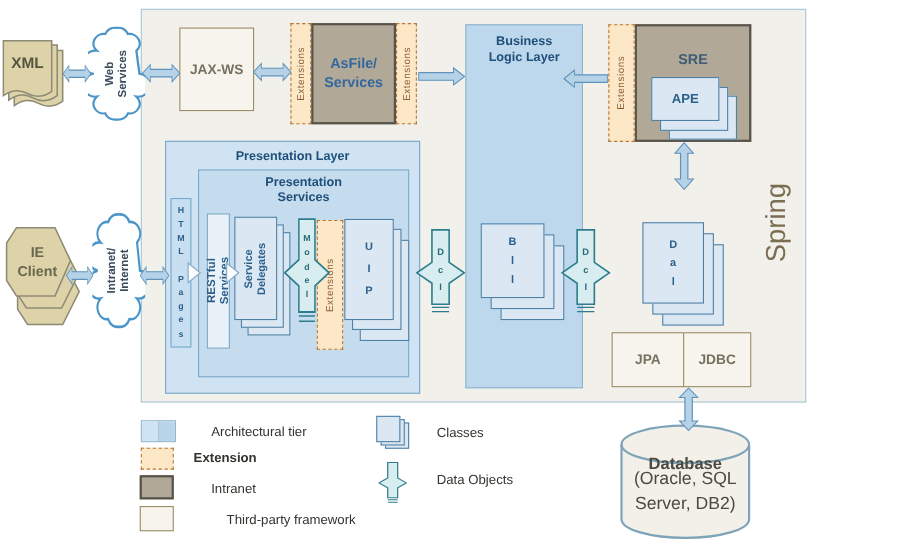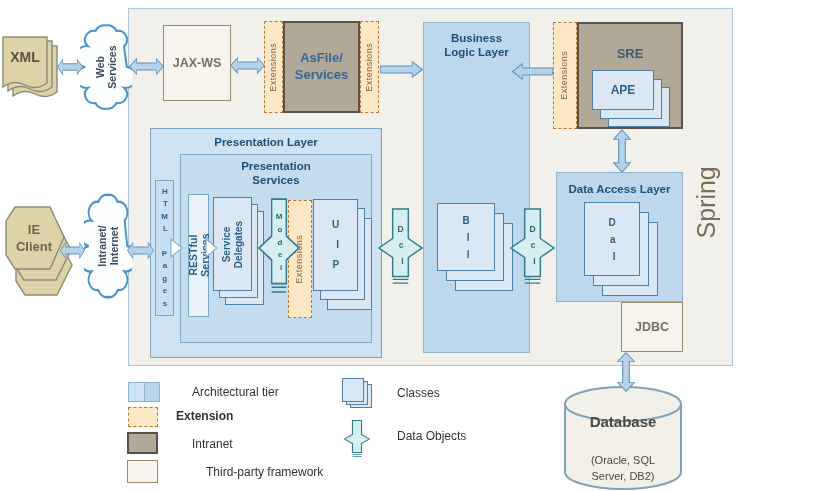--- a/index.html
+++ b/index.html
@@ -19,21 +19,21 @@
   .ps{background:#c5dcee;border:1px solid #7fa9c9;}
   .thirdparty{background:#f6f4ed;border:1px solid #9c8c66;}
   .tp-label{font-weight:bold;font-size:12.5px;color:#77705f;}
   .component{background:#b2a897;border:2px solid #57534b;}
   .ext{background:#fce7c7;border:1.5px dashed #b5793b;}
   .ext .rotc{font-size:9px;color:#8a5f33;letter-spacing:.5px;}
 
   
   .stack{position:absolute;}
   .stack .ly{position:absolute;background:#dbe8f4;border:1px solid #4f81a6;box-sizing:border-box;}
-  .letters{font-weight:bold;color:#2c5f8a;text-align:right;}
+  .letters{font-weight:bold;color:#2c5f8a;text-align:center;}
 
   .lgnd{font-size:12px;color:#33322c;}
   svg{display:block;}
 </style>
 </head>
 <body>
 
 <div id="page">
 
   <div class="abs frame" style="left:128px;top:8px;width:605px;height:358px;"></div>
@@ -131,43 +131,43 @@
     <div style="margin-top:22px;text-align:center;font-weight:bold;font-size:13px;color:#3d5b74;">SRE</div>
   </div>
   <div class="stack" style="left:592px;top:70px;z-index:3;">
     <div class="ly" style="left:16px;top:17px;width:62px;height:40px;"></div>
     <div class="ly" style="left:8px;top:9px;width:62px;height:40px;"></div>
     <div class="ly flexc" style="left:0;top:0;width:62px;height:40px;">
       <span class="letters" style="font-size:12px;">APE</span>
     </div>
   </div>
 
-  <div class="abs tier" style="left:556px;top:172px;width:127px;height:130px;">
-    <div class="tier-title" style="margin-top:9px;">Data Access Layer</div>
-  </div>
   <div class="stack" style="left:584px;top:202px;">
     <div class="ly" style="left:18px;top:20px;width:56px;height:74px;"></div>
     <div class="ly" style="left:9px;top:10px;width:56px;height:74px;"></div>
     <div class="ly flexc" style="left:0;top:0;width:56px;height:74px;">
       <span class="letters pre" style="font-size:10px;line-height:1.7;">D
 a
 l</span>
     </div>
   </div>
 
+  <div class="abs thirdparty flexc" style="left:556px;top:302px;width:66px;height:50px;">
+    <span class="tp-label">JPA</span>
+  </div>
   <div class="abs thirdparty flexc" style="left:621px;top:302px;width:62px;height:50px;">
     <span class="tp-label">JDBC</span>
   </div>
 
   <svg class="abs" style="left:561px;top:384px;" width="124" height="106" viewBox="0 0 124 106">
     <path fill="#f2f0e8" stroke="#7fa3b8" stroke-width="2" d="M4,20 A58,17 0 0 1 120,20 V88 A58,17 0 0 1 4,88 Z"></path>
     <path fill="none" stroke="#7fa3b8" stroke-width="2" d="M4,20 A58,17 0 0 0 120,20"></path>
   </svg>
   <div class="abs flexc" style="left:561px;top:410px;width:124px;height:22px;font-size:15px;font-weight:600;color:#4a4a3f;">Database</div>
-  <div class="abs flexc pre" style="left:561px;top:450px;width:124px;height:38px;font-size:11px;color:#4a4a3f;line-height:1.45;">(Oracle, SQL
+  <div class="abs flexc pre" style="left:561px;top:428px;width:124px;height:38px;font-size:16px;color:#4a4a3f;line-height:1.45;">(Oracle, SQL
 Server, DB2)</div>
 
   <div class="abs pl" style="left:150px;top:128px;width:232px;height:230px;">
     <div class="tier-title" style="margin-top:6px;">Presentation Layer</div>
   </div>
   <div class="abs ps" style="left:180px;top:154px;width:192px;height:189px;">
     <div class="tier-title pre" style="margin-top:4px;">Presentation
 Services</div>
   </div>
 

